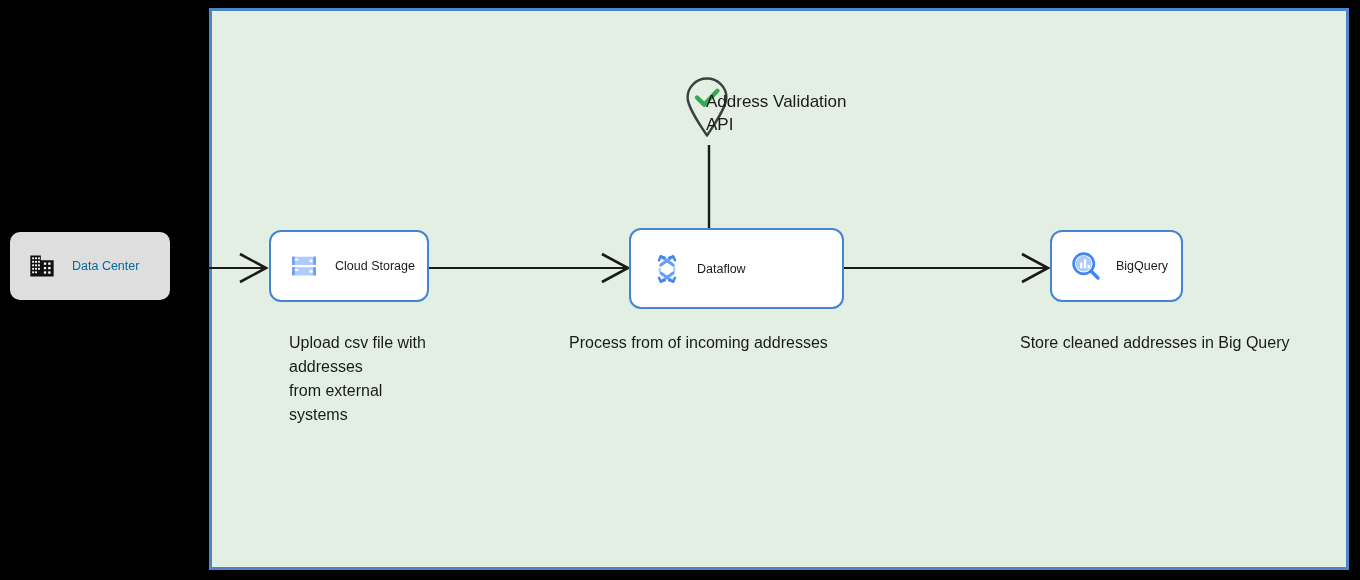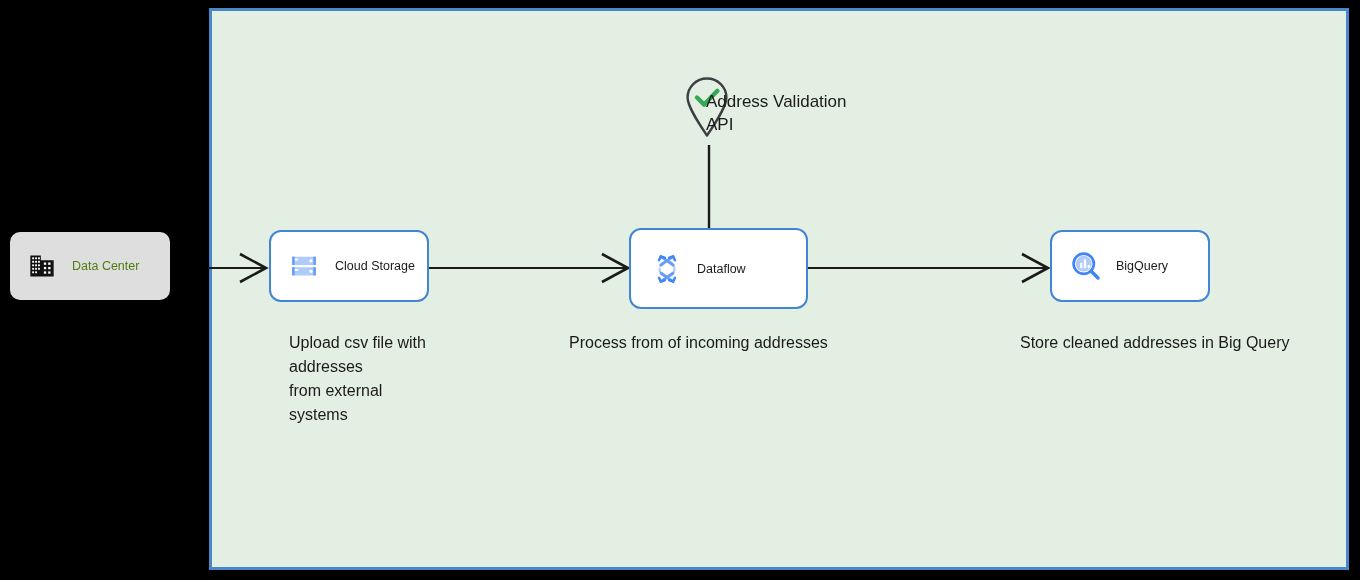--- a/index.html
+++ b/index.html
@@ -44,21 +44,21 @@
   .datacenter-icon {
     margin-left: 18px;
     width: 28px;
     height: 28px;
     flex: 0 0 auto;
     display: block;
   }
   .datacenter-label {
     margin-left: 16px;
     font-size: 12.5px;
-    color: #4d7c0f;
+    color: #0369a1;
     white-space: nowrap;
   }
 
   
   .node {
     position: absolute;
     background: #FFFFFF;
     border: 2px solid #4285D4;
     border-radius: 12px;
     display: flex;
@@ -78,28 +78,28 @@
 
   #node-cloud-storage {
     left: 269px; top: 230px;
     width: 160px; height: 72px;
   }
   #node-cloud-storage .node-icon { margin-left: 18px; width: 30px; height: 30px; }
   #node-cloud-storage .node-label { margin-left: 16px; }
 
   #node-dataflow {
     left: 629px; top: 228px;
-    width: 179px; height: 81px;
+    width: 215px; height: 81px;
   }
   #node-dataflow .node-icon { margin-left: 20px; width: 32px; height: 32px; }
   #node-dataflow .node-label { margin-left: 14px; }
 
   #node-bigquery {
     left: 1050px; top: 230px;
-    width: 160px; height: 72px;
+    width: 133px; height: 72px;
   }
   #node-bigquery .node-icon { margin-left: 18px; width: 32px; height: 32px; }
   #node-bigquery .node-label { margin-left: 14px; }
 
   
   .api-marker {
     position: absolute;
     left: 684px;
     top: 76px;
     width: 46px;

